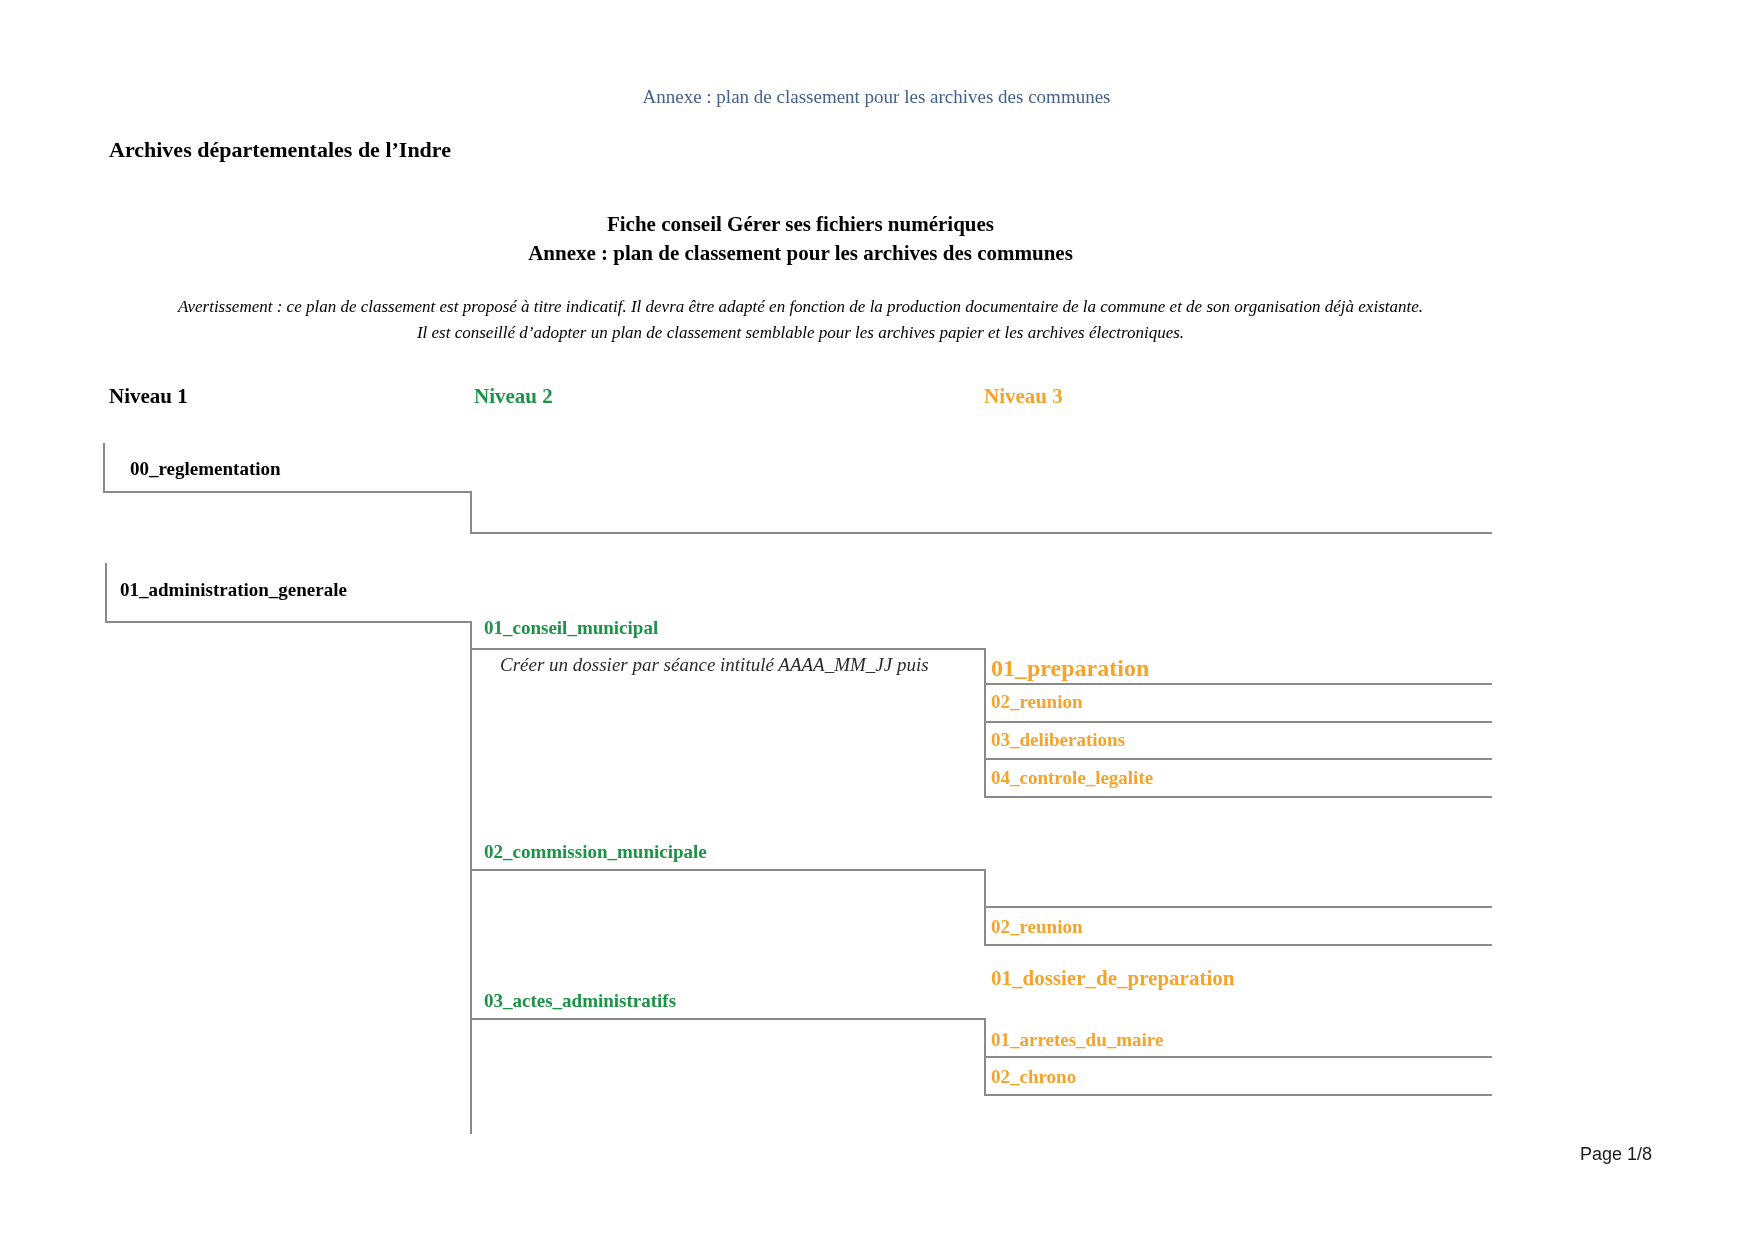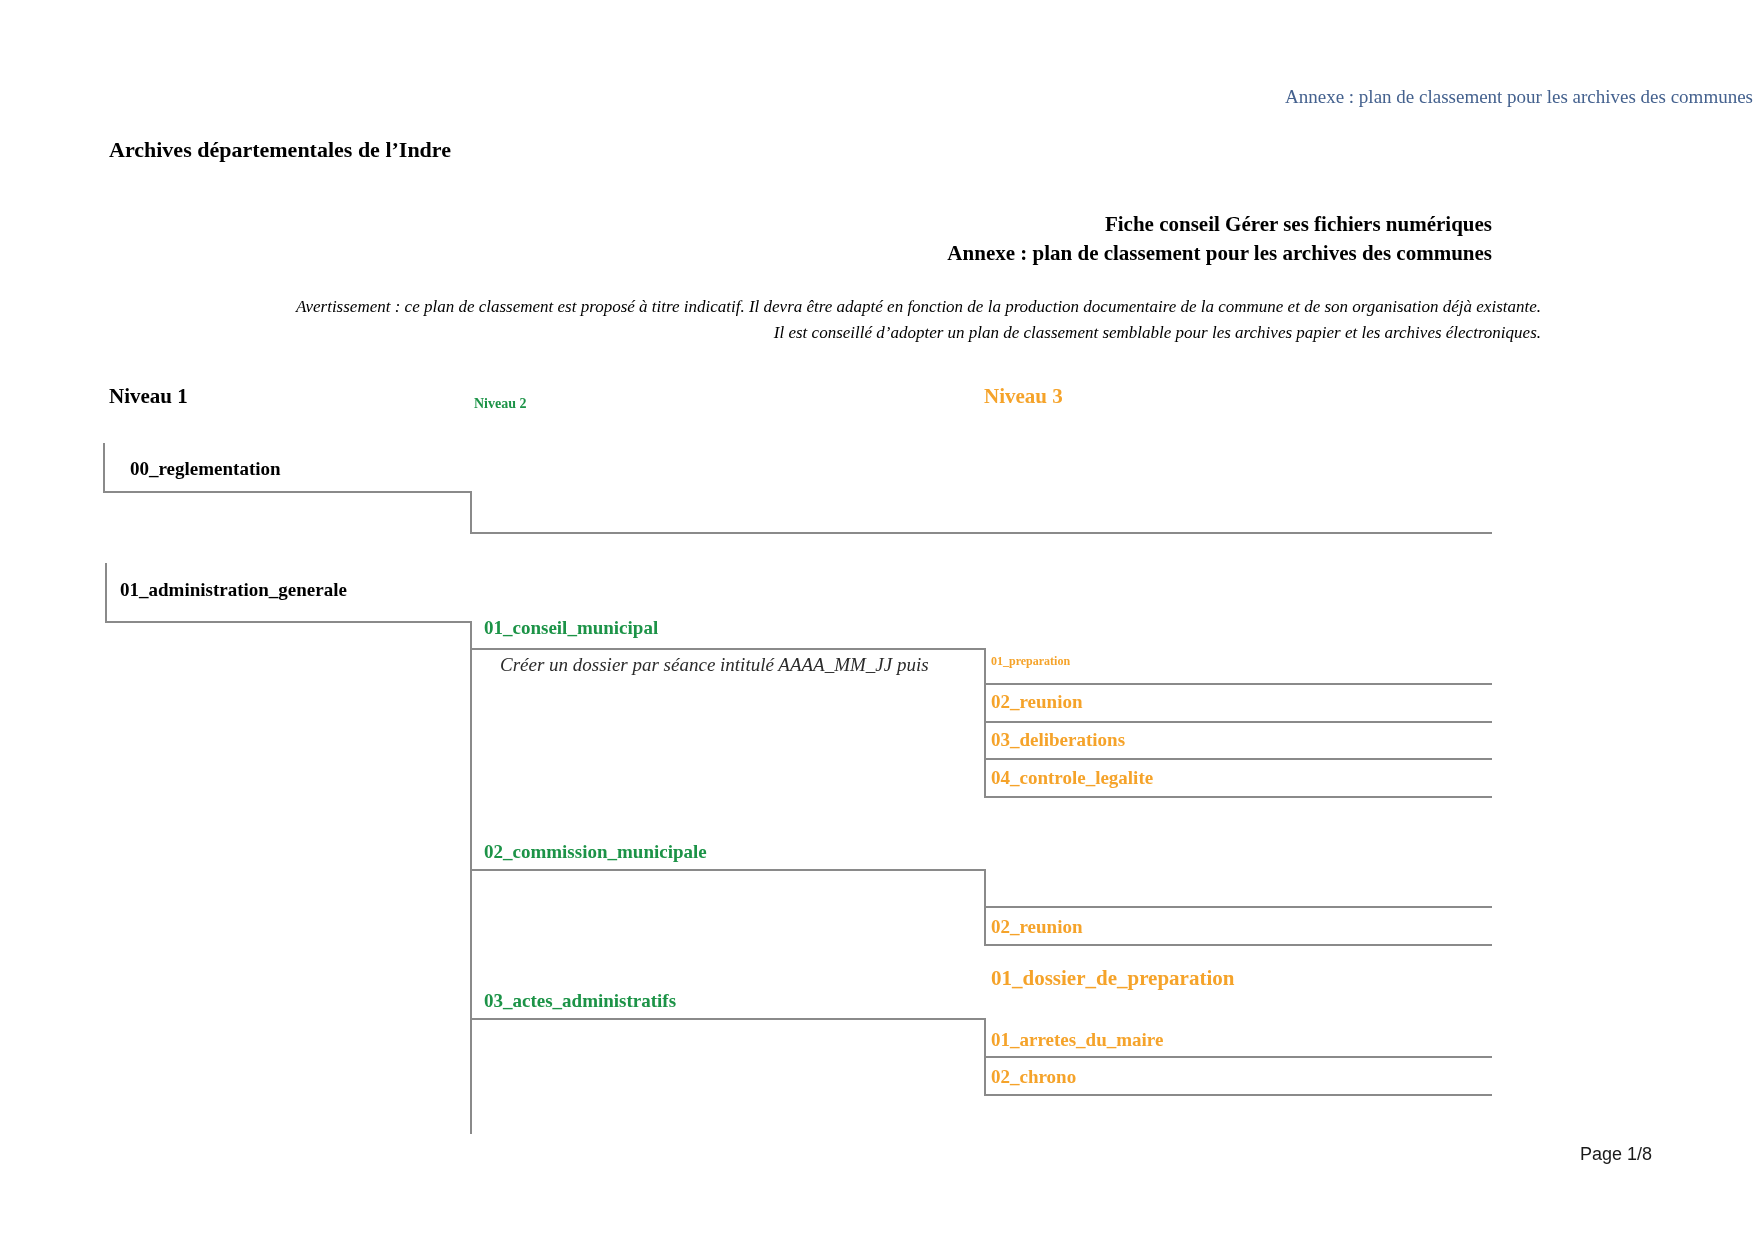--- a/index.html
+++ b/index.html
@@ -4,21 +4,21 @@
 <style>
   html,body{margin:0;padding:0;background:#e8e8e8;}
   #page{
     position:relative;
     width:1753px;height:1240px;
     background:#ffffff;
     overflow:hidden;
     font-family:"Liberation Serif", serif;
   }
   .t{position:absolute;white-space:nowrap;line-height:1.2;}
-  .center{text-align:right;white-space:normal;}
+  .center{text-align:center;white-space:normal;}
   .navy{color:#000000;}
   .steel{color:#44618e;}
   .green{color:#1c9347;}
   .orange{color:#f5a32a;}
   .gray-dark{color:#2b2b2b;}
   .bold{font-weight:bold;}
   .italic{font-style:italic;}
   .hline{position:absolute;height:2px;background:#8a8a8a;}
   .vline{position:absolute;width:2px;background:#8a8a8a;}
   .sans{font-family:"Liberation Sans", sans-serif;}
@@ -32,40 +32,40 @@
 
   <div class="t navy bold" style="left:109px;top:137px;font-size:22px;">Archives départementales de l’Indre</div>
 
   <div class="t navy bold center" style="left:109px;top:212px;width:1383px;font-size:21px;">Fiche conseil Gérer ses fichiers numériques</div>
   <div class="t navy bold center" style="left:109px;top:241px;width:1383px;font-size:21px;">Annexe : plan de classement pour les archives des communes</div>
 
   <div class="t navy italic center" style="left:60px;top:297px;width:1481px;font-size:17px;">Avertissement : ce plan de classement est proposé à titre indicatif. Il devra être adapté en fonction de la production documentaire de la commune et de son organisation déjà existante.</div>
   <div class="t navy italic center" style="left:60px;top:323px;width:1481px;font-size:17px;">Il est conseillé d’adopter un plan de classement semblable pour les archives papier et les archives électroniques.</div>
 
   <div class="t navy bold" style="left:109px;top:384px;font-size:21px;">Niveau 1</div>
-  <div class="t green bold" style="left:474px;top:396px;font-size:14px;">Niveau 2</div>
+  <div class="t green bold" style="left:474px;top:384px;font-size:21px;">Niveau 2</div>
   <div class="t orange bold" style="left:984px;top:384px;font-size:21px;">Niveau 3</div>
 
   <div class="vline" style="left:103px;top:443px;height:49px;"></div>
   <div class="t navy bold" style="left:130px;top:458px;font-size:19px;">00_reglementation</div>
   <div class="hline" style="left:103px;top:491px;width:369px;"></div>
   <div class="vline" style="left:470px;top:491px;height:43px;"></div>
   <div class="hline" style="left:470px;top:532px;width:1022px;"></div>
 
   <div class="vline" style="left:105px;top:563px;height:60px;"></div>
   <div class="t navy bold" style="left:120px;top:579px;font-size:19px;">01_administration_generale</div>
   <div class="hline" style="left:105px;top:621px;width:367px;"></div>
   <div class="vline" style="left:470px;top:621px;height:513px;"></div>
 
   <div class="t green bold" style="left:484px;top:617px;font-size:19px;">01_conseil_municipal</div>
   <div class="hline" style="left:470px;top:648px;width:516px;"></div>
   <div class="vline" style="left:984px;top:648px;height:150px;"></div>
   <div class="t gray-dark italic" style="left:500px;top:654px;width:477px;text-align:left;font-size:19px;">Créer un dossier par séance intitulé AAAA_MM_JJ puis</div>
 
-  <div class="t orange bold" style="left:991px;top:654px;font-size:12px;">01_preparation</div>
+  <div class="t orange bold" style="left:991px;top:654px;font-size:24px;">01_preparation</div>
   <div class="hline" style="left:984px;top:683px;width:508px;"></div>
 
   <div class="t orange bold" style="left:991px;top:691px;font-size:19px;">02_reunion</div>
   <div class="hline" style="left:984px;top:721px;width:508px;"></div>
 
   <div class="t orange bold" style="left:991px;top:729px;font-size:19px;">03_deliberations</div>
   <div class="hline" style="left:984px;top:758px;width:508px;"></div>
 
   <div class="t orange bold" style="left:991px;top:767px;font-size:19px;">04_controle_legalite</div>
   <div class="hline" style="left:984px;top:796px;width:508px;"></div>

